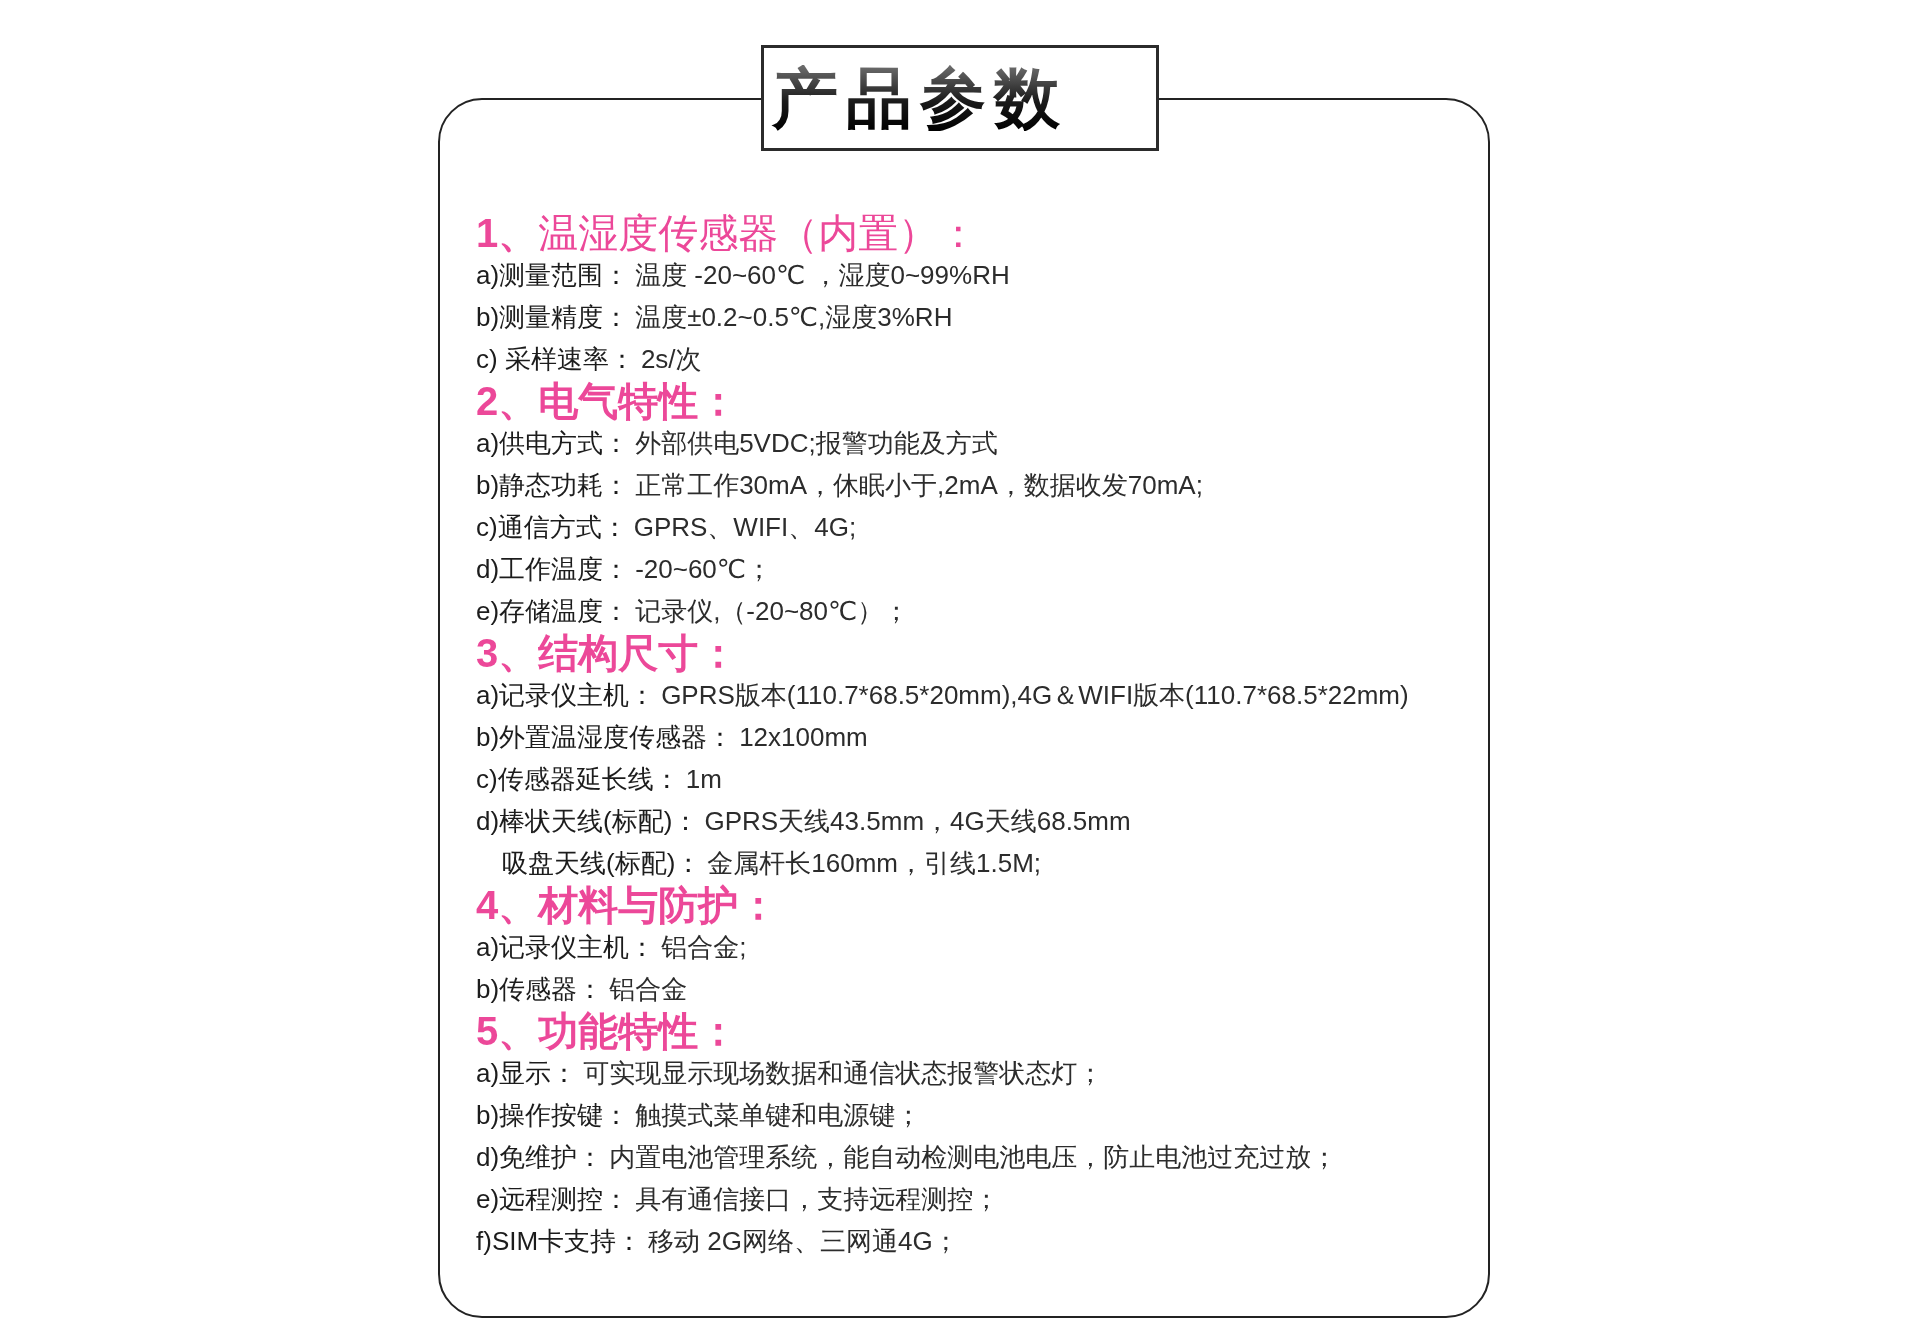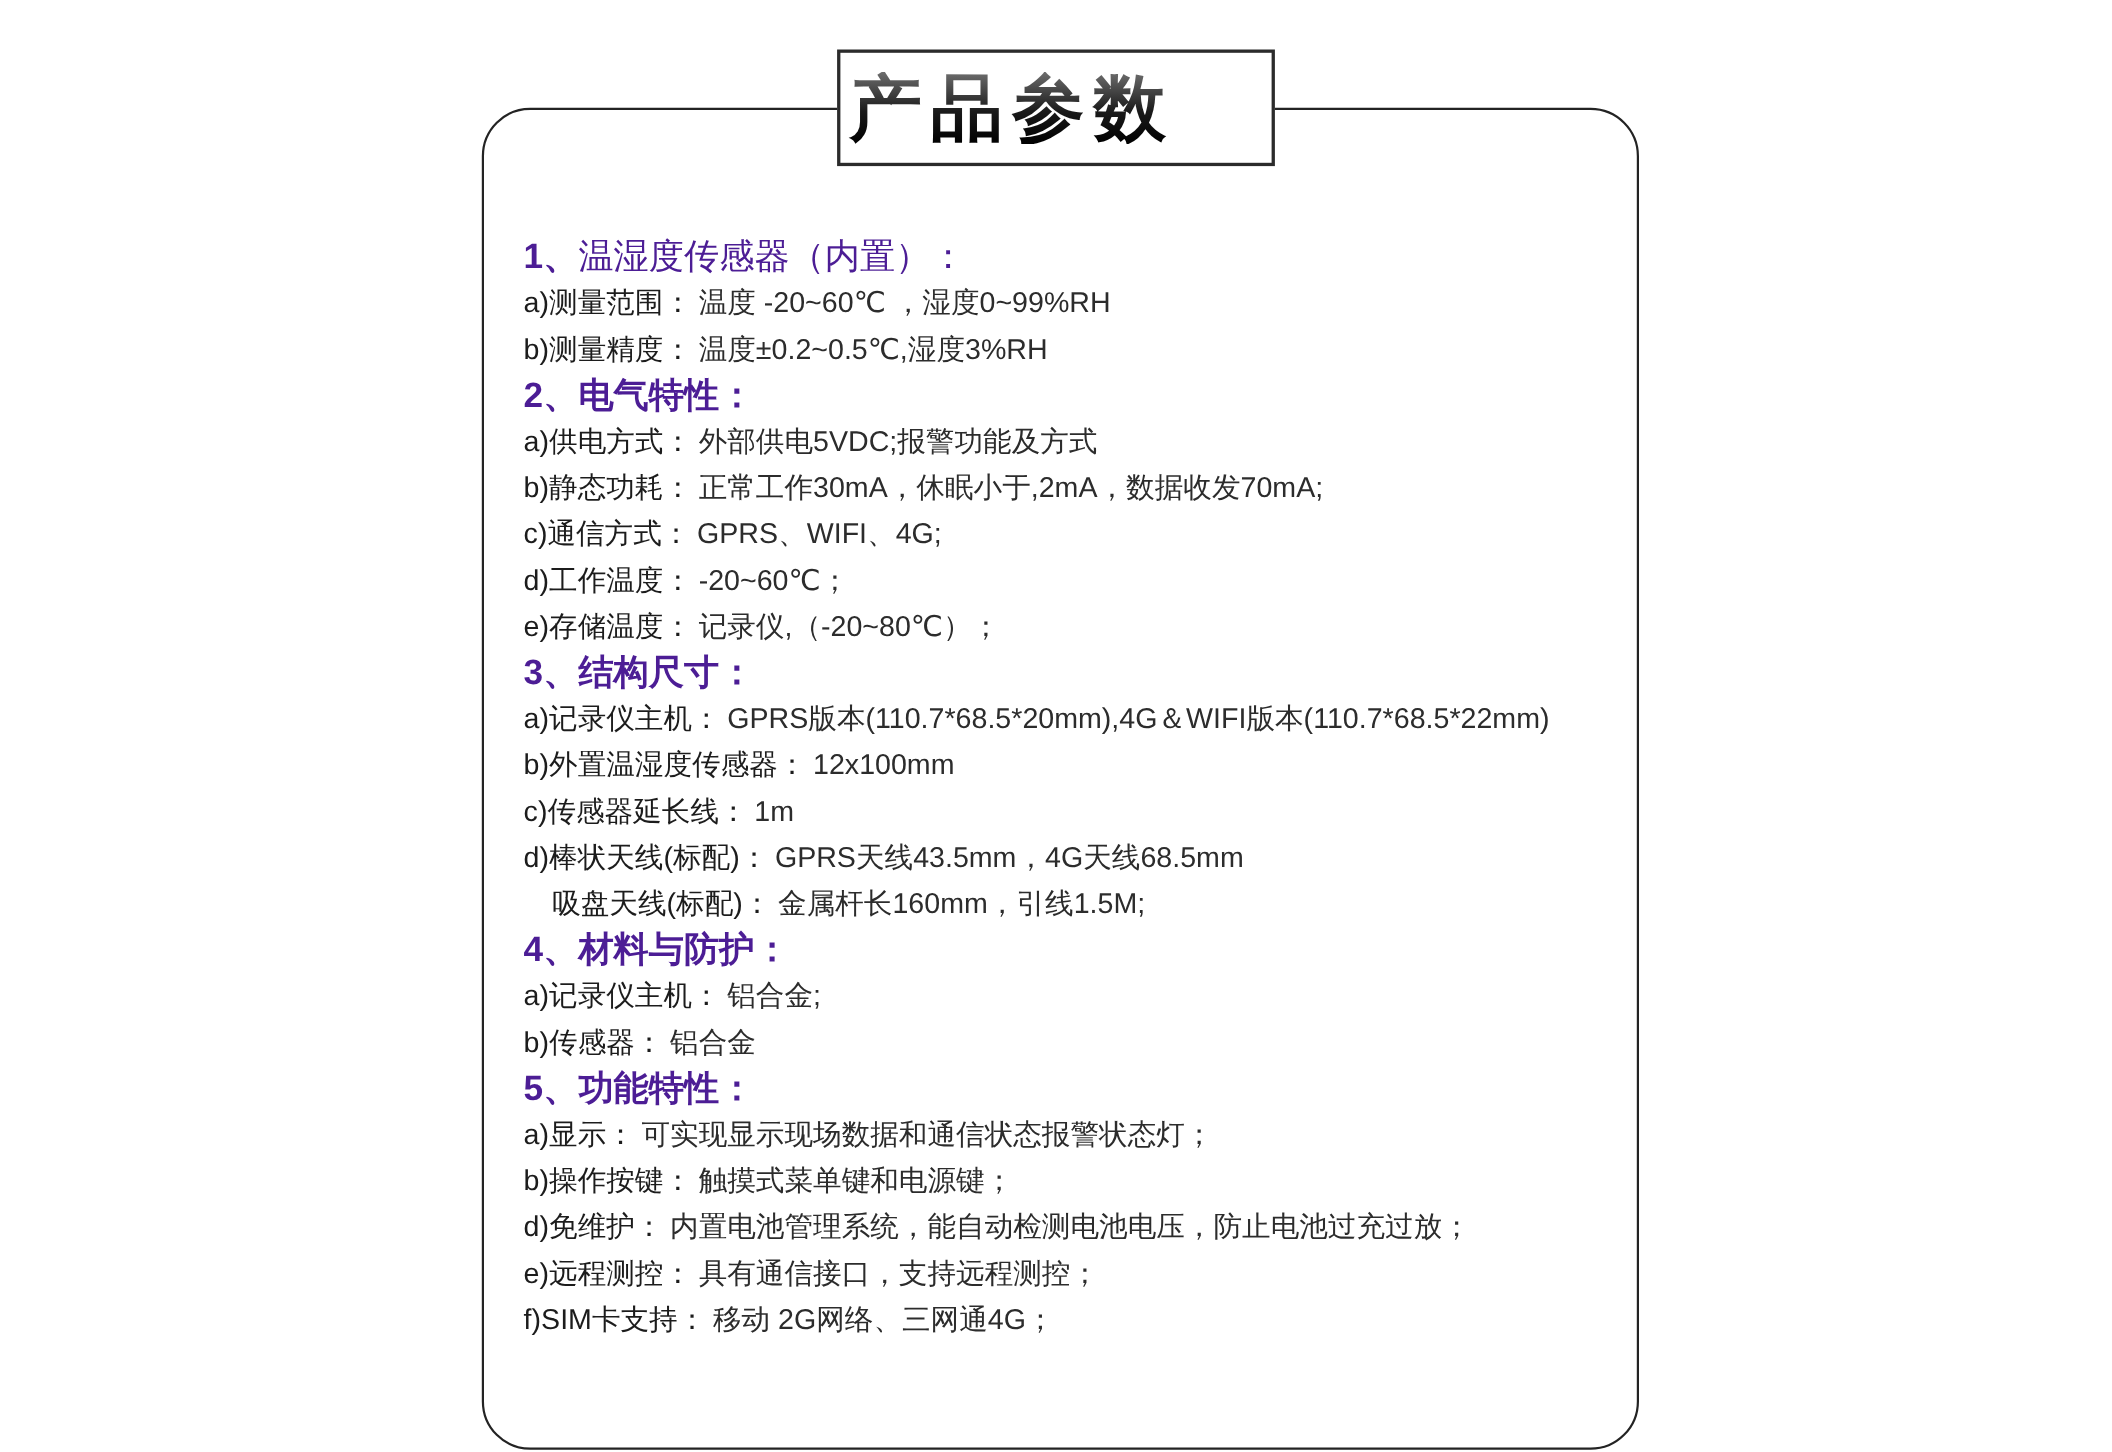--- a/index.html
+++ b/index.html
@@ -50,22 +50,22 @@
     left: 476px; top: 212px;
     width: 1000px;
     z-index: 2;
   }
   .row {
     height: 42px;
     line-height: 42px;
     white-space: nowrap;
   }
   .row.heading {
-    font-size: 32px;
-    color: #4c1d95;
+    font-size: 40px;
+    color: #ec4899;
   }
   .h-num { font-weight: 800; }
   .h-text.bold { font-weight: 800; }
   .h-text.normal { font-weight: 500; }
   .row.item { font-size: 26px; color: #2a2a2a; }
   .row.item .label { font-weight: 400; color: #1c1c1c; margin-right: 6px; }
   .row.item .value { font-weight: 400; color: #2c2c2c; }
   .row.item.indent { padding-left: 26px; }
 </style>
 </head>
@@ -74,20 +74,21 @@
 <div class="card"></div>
 
 <div class="title-box">
   <div class="title-text">产品参数</div>
 </div>
 
 <div class="content">
     <div class="row heading"><span class="h-num">1、</span><span class="h-text normal">温湿度传感器（内置）：</span></div>
     <div class="row item"><span class="label">a)测量范围：</span><span class="value">温度 -20~60℃ ，湿度0~99%RH</span></div>
     <div class="row item"><span class="label">b)测量精度：</span><span class="value">温度±0.2~0.5℃,湿度3%RH</span></div>
+    <div class="row item"><span class="label">c) 采样速率：</span><span class="value">2s/次</span></div>
     <div class="row heading"><span class="h-num">2、</span><span class="h-text bold">电气特性：</span></div>
     <div class="row item"><span class="label">a)供电方式：</span><span class="value">外部供电5VDC;报警功能及方式</span></div>
     <div class="row item"><span class="label">b)静态功耗：</span><span class="value">正常工作30mA，休眠小于,2mA，数据收发70mA;</span></div>
     <div class="row item"><span class="label">c)通信方式：</span><span class="value">GPRS、WIFI、4G;</span></div>
     <div class="row item"><span class="label">d)工作温度：</span><span class="value">-20~60℃；</span></div>
     <div class="row item"><span class="label">e)存储温度：</span><span class="value">记录仪,（-20~80℃）；</span></div>
     <div class="row heading"><span class="h-num">3、</span><span class="h-text bold">结构尺寸：</span></div>
     <div class="row item"><span class="label">a)记录仪主机：</span><span class="value">GPRS版本(110.7*68.5*20mm),4G＆WIFI版本(110.7*68.5*22mm)</span></div>
     <div class="row item"><span class="label">b)外置温湿度传感器：</span><span class="value">12x100mm</span></div>
     <div class="row item"><span class="label">c)传感器延长线：</span><span class="value">1m</span></div>

